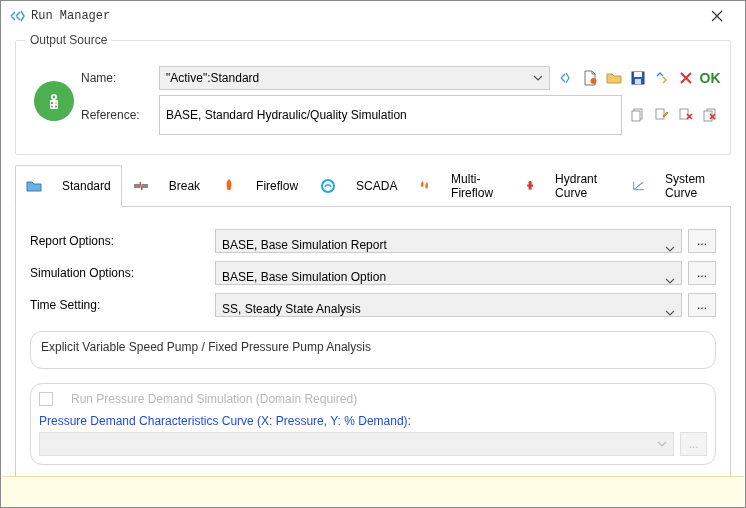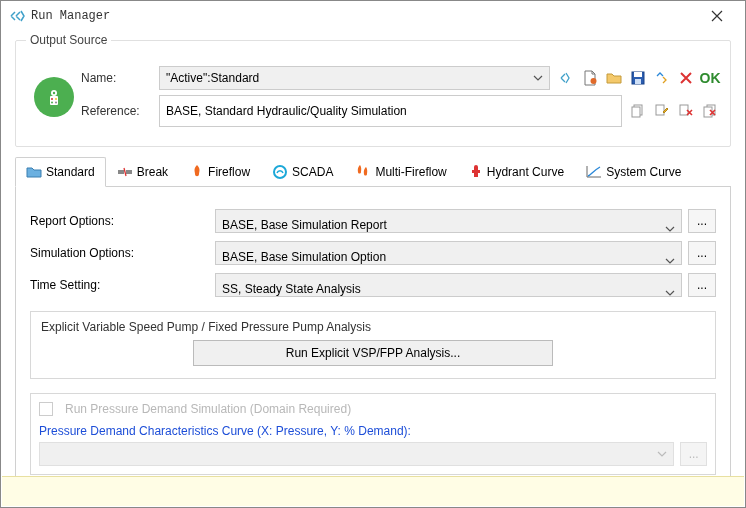--- a/index.html
+++ b/index.html
@@ -12,36 +12,36 @@
   fieldset { border: 1px solid #e0e0e0; border-radius: 2px; padding: 8px 10px; margin: 0 0 10px 0; }
   legend { color: #444; padding: 0 4px; }
   .row { display: flex; align-items: center; margin: 6px 0; }
   .app-icon-cell { width: 55px; display:flex; align-items:center; justify-content:center; }
   .app-icon { width: 40px; height: 40px; background: #4CAF50; border-radius: 50%; display:flex; align-items:center; justify-content:center; }
   .form-grid { flex: 1; }
   .form-line { display:flex; align-items:center; margin: 5px 0; }
   .lbl { width: 78px; color:#333; }
   .select-box { flex:1; height: 24px; background: #f0f0f0; border: 1px solid #ccc; display:flex; align-items:center; padding: 0 6px; }
   .select-box .chev { margin-left:auto; }
-  .text-box { flex:1; height: 32px; border: 1px solid #ccc; display:flex; align-items:center; padding: 0 6px; background:#fff; }
+  .text-box { flex:1; height: 40px; border: 1px solid #ccc; display:flex; align-items:center; padding: 0 6px; background:#fff; }
   .icon-row { display:flex; gap:4px; margin-left:6px; }
   .icon-btn { width:20px; height:20px; display:flex; align-items:center; justify-content:center; cursor:pointer; }
   .tabs { display:flex; gap:0; margin-top: 6px; }
-  .tab { display:flex; align-items:center; gap:4px; padding: 6px 10px; border:1px solid transparent; cursor:pointer; }
+  .tab { display:flex; align-items:center; gap:20px; padding: 6px 10px; border:1px solid transparent; cursor:pointer; }
   .tab.active { background:#fff; border:1px solid #d0d0d0; border-bottom:1px solid #fff; border-radius: 2px 2px 0 0; }
   .tab-body { border:1px solid #d0d0d0; margin-top:-1px; padding: 14px 14px; }
   .opt-row { display:flex; align-items:center; margin: 8px 0; }
   .opt-label { width: 185px; }
   .opt-label.blue { color: #000000; }
   .opt-select { flex:1; height: 24px; background:#f0f0f0; border:1px solid #ccc; display:flex; align-items:flex-end; padding:0 6px; }
   .dots-btn { width:28px; height:24px; margin-left:6px; border:1px solid #ccc; background:#f6f6f6; display:flex; align-items:center; justify-content:center; cursor:pointer; }
-  .inner-group { border:1px solid #d8d8d8; border-radius:0; padding: 8px; margin-top: 14px; }
+  .inner-group { border:1px solid #d8d8d8; border-radius:12px; padding: 8px; margin-top: 14px; }
   .inner-group-title { color:#333; margin-bottom: 6px; padding-left:2px; }
   .run-btn { display:block; margin: 4px auto; width:360px; height:26px; background:#f0f0f0; border:1px solid #bbb; text-align:center; line-height:24px; cursor:pointer; }
-  .checkbox-row { display:flex; align-items:center; gap:12px; color:#b8b8b8; }
+  .checkbox-row { display:flex; align-items:center; gap:18px; color:#b8b8b8; }
   .fake-check { width:14px; height:14px; border:1px solid #ccc; background:#fff; }
   .disabled-label { color:#1d4ed8; margin-top:8px; }
   .disabled-select { height:24px; background:#f0f0f0; border:1px solid #e0e0e0; width:100%; display:flex; align-items:center; padding:0 6px; color:#bbb; }
   .disabled-dots { width:28px; height:24px; margin-left:6px; border:1px solid #e0e0e0; background:#f4f4f4; display:flex; align-items:center; justify-content:center; color:#bbb; }
   .footer-strip { position:absolute; left:1px; right:1px; bottom:1px; height:30px; background:#fffde5; border-top:1px solid #e8e0a0; }
   .ok-txt { color:#2e8b2e; font-weight:bold; font-size:14px; }
   .chev-svg { display:block; }
 </style>
 </head>
 <body>
@@ -259,21 +259,20 @@
             </svg>
           </span>
       </div>
       <div class="dots-btn">
           <span>...</span>
         </div>
     </div>
 
     <div class="inner-group">
       <div class="inner-group-title">Explicit Variable Speed Pump / Fixed Pressure Pump Analysis</div>
-      <div class="run-btn">Run Explicit VSP/FPP Analysis...</div>
     </div>
 
     <div class="inner-group">
       <div class="checkbox-row">
         <div class="fake-check"></div>
         <span>Run Pressure Demand Simulation (Domain Required)</span>
       </div>
       <div class="disabled-label">Pressure Demand Characteristics Curve (X: Pressure, Y: % Demand):</div>
       <div style="display:flex; margin-top:4px;">
         <div class="disabled-select">

